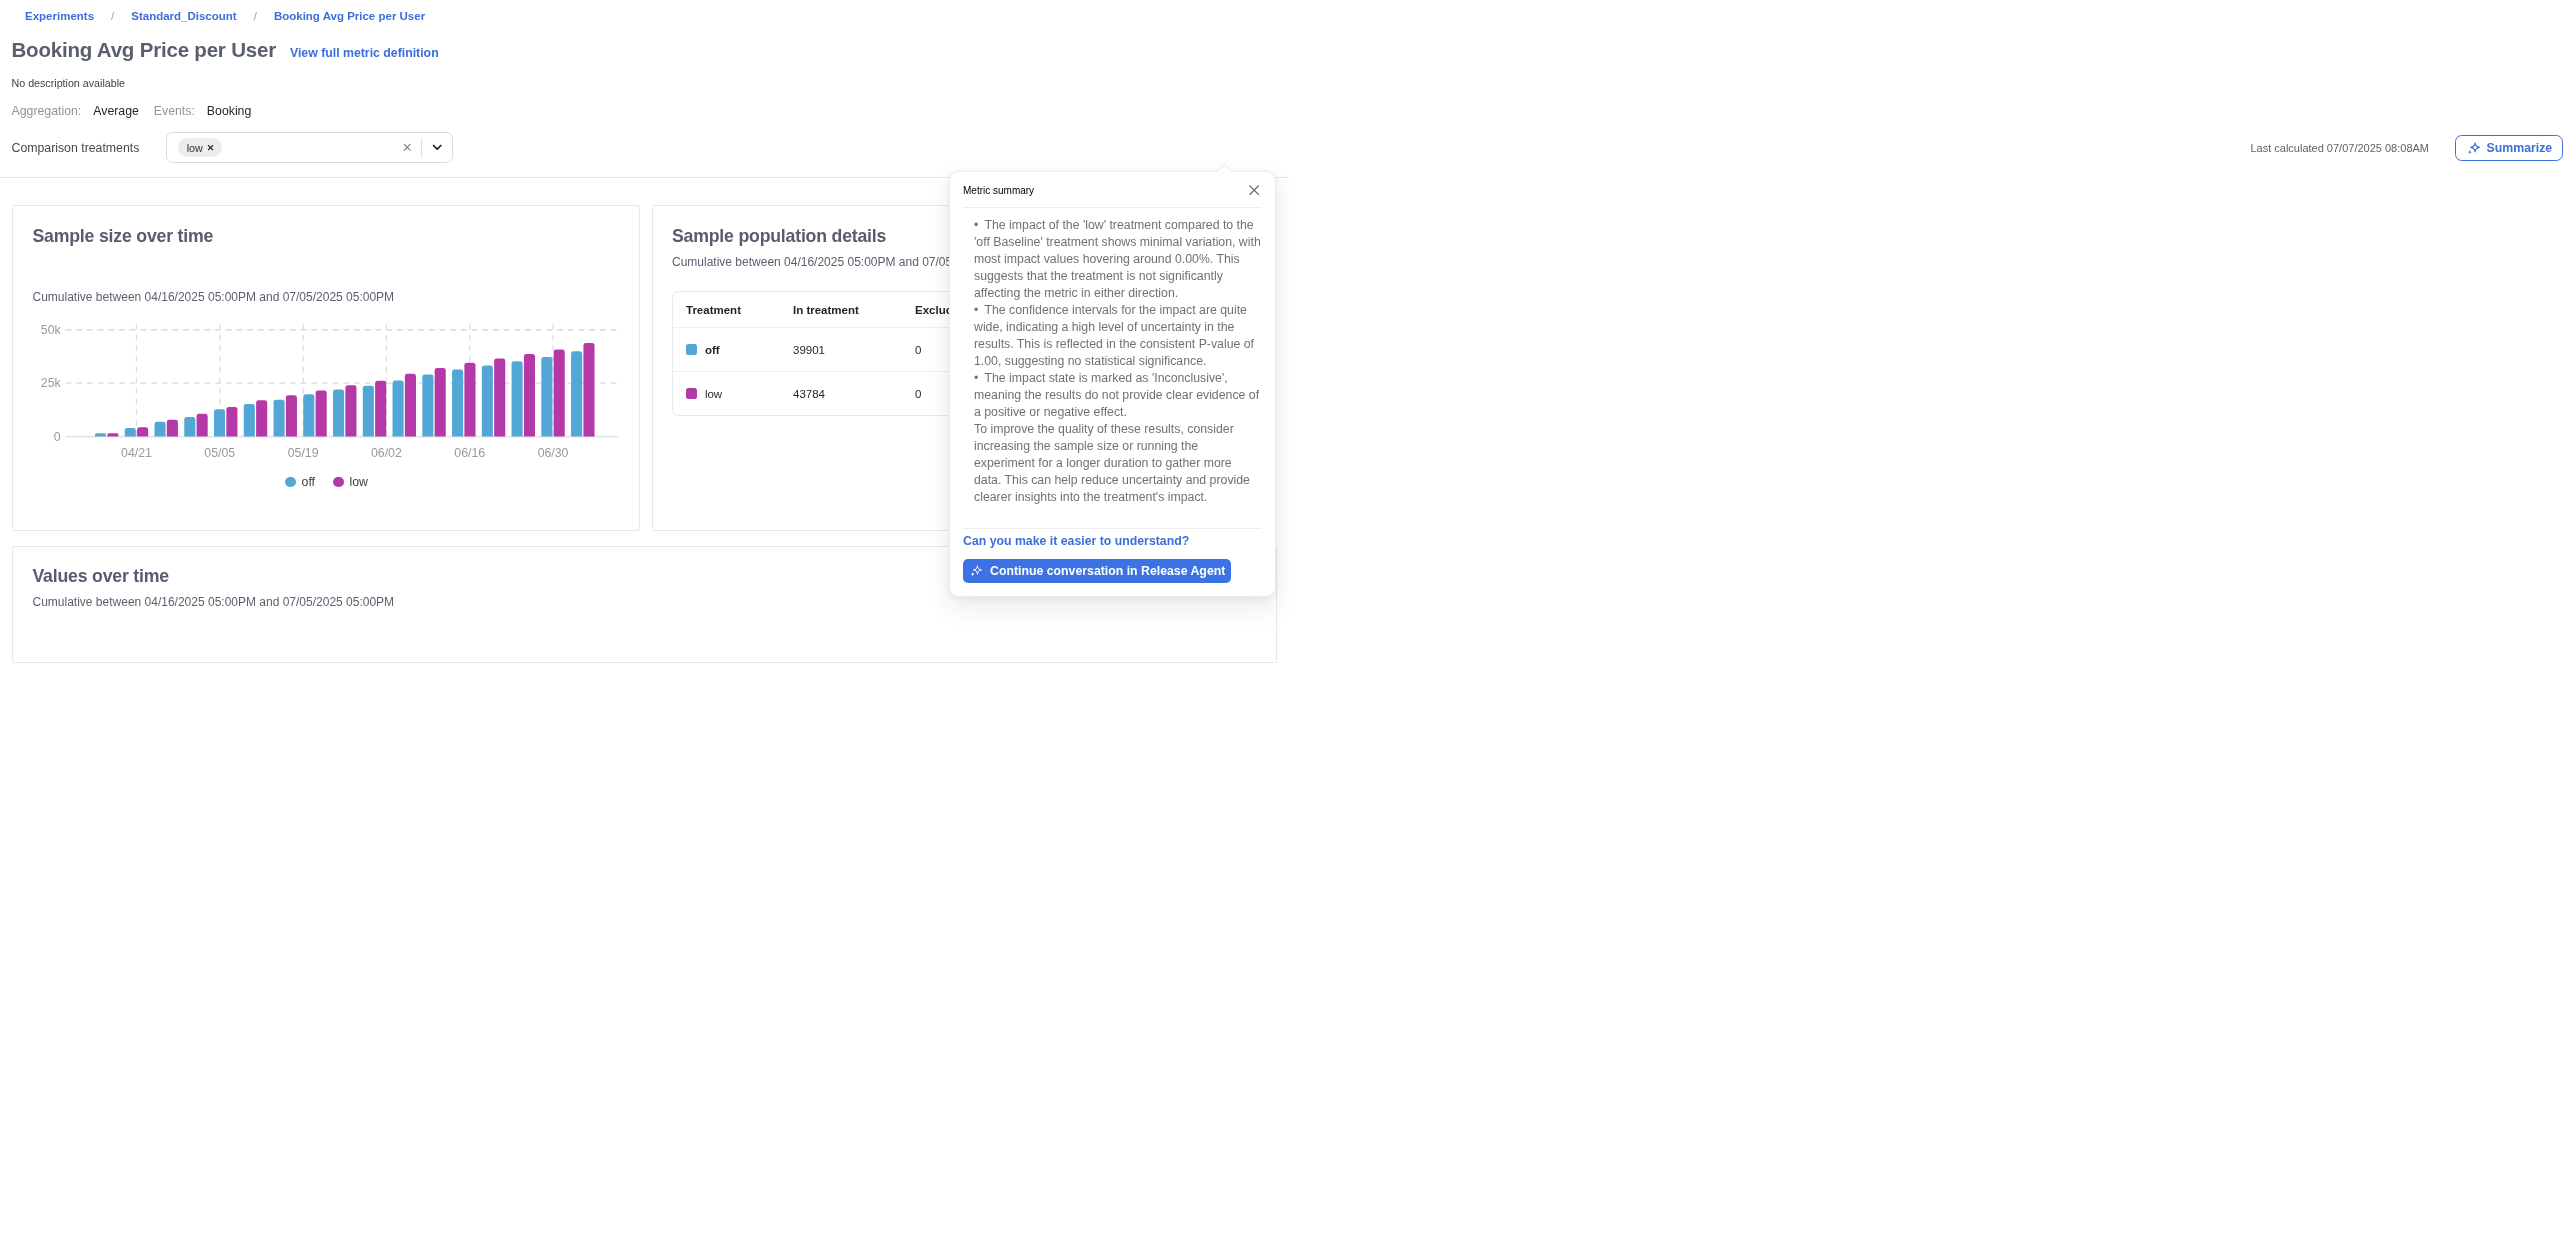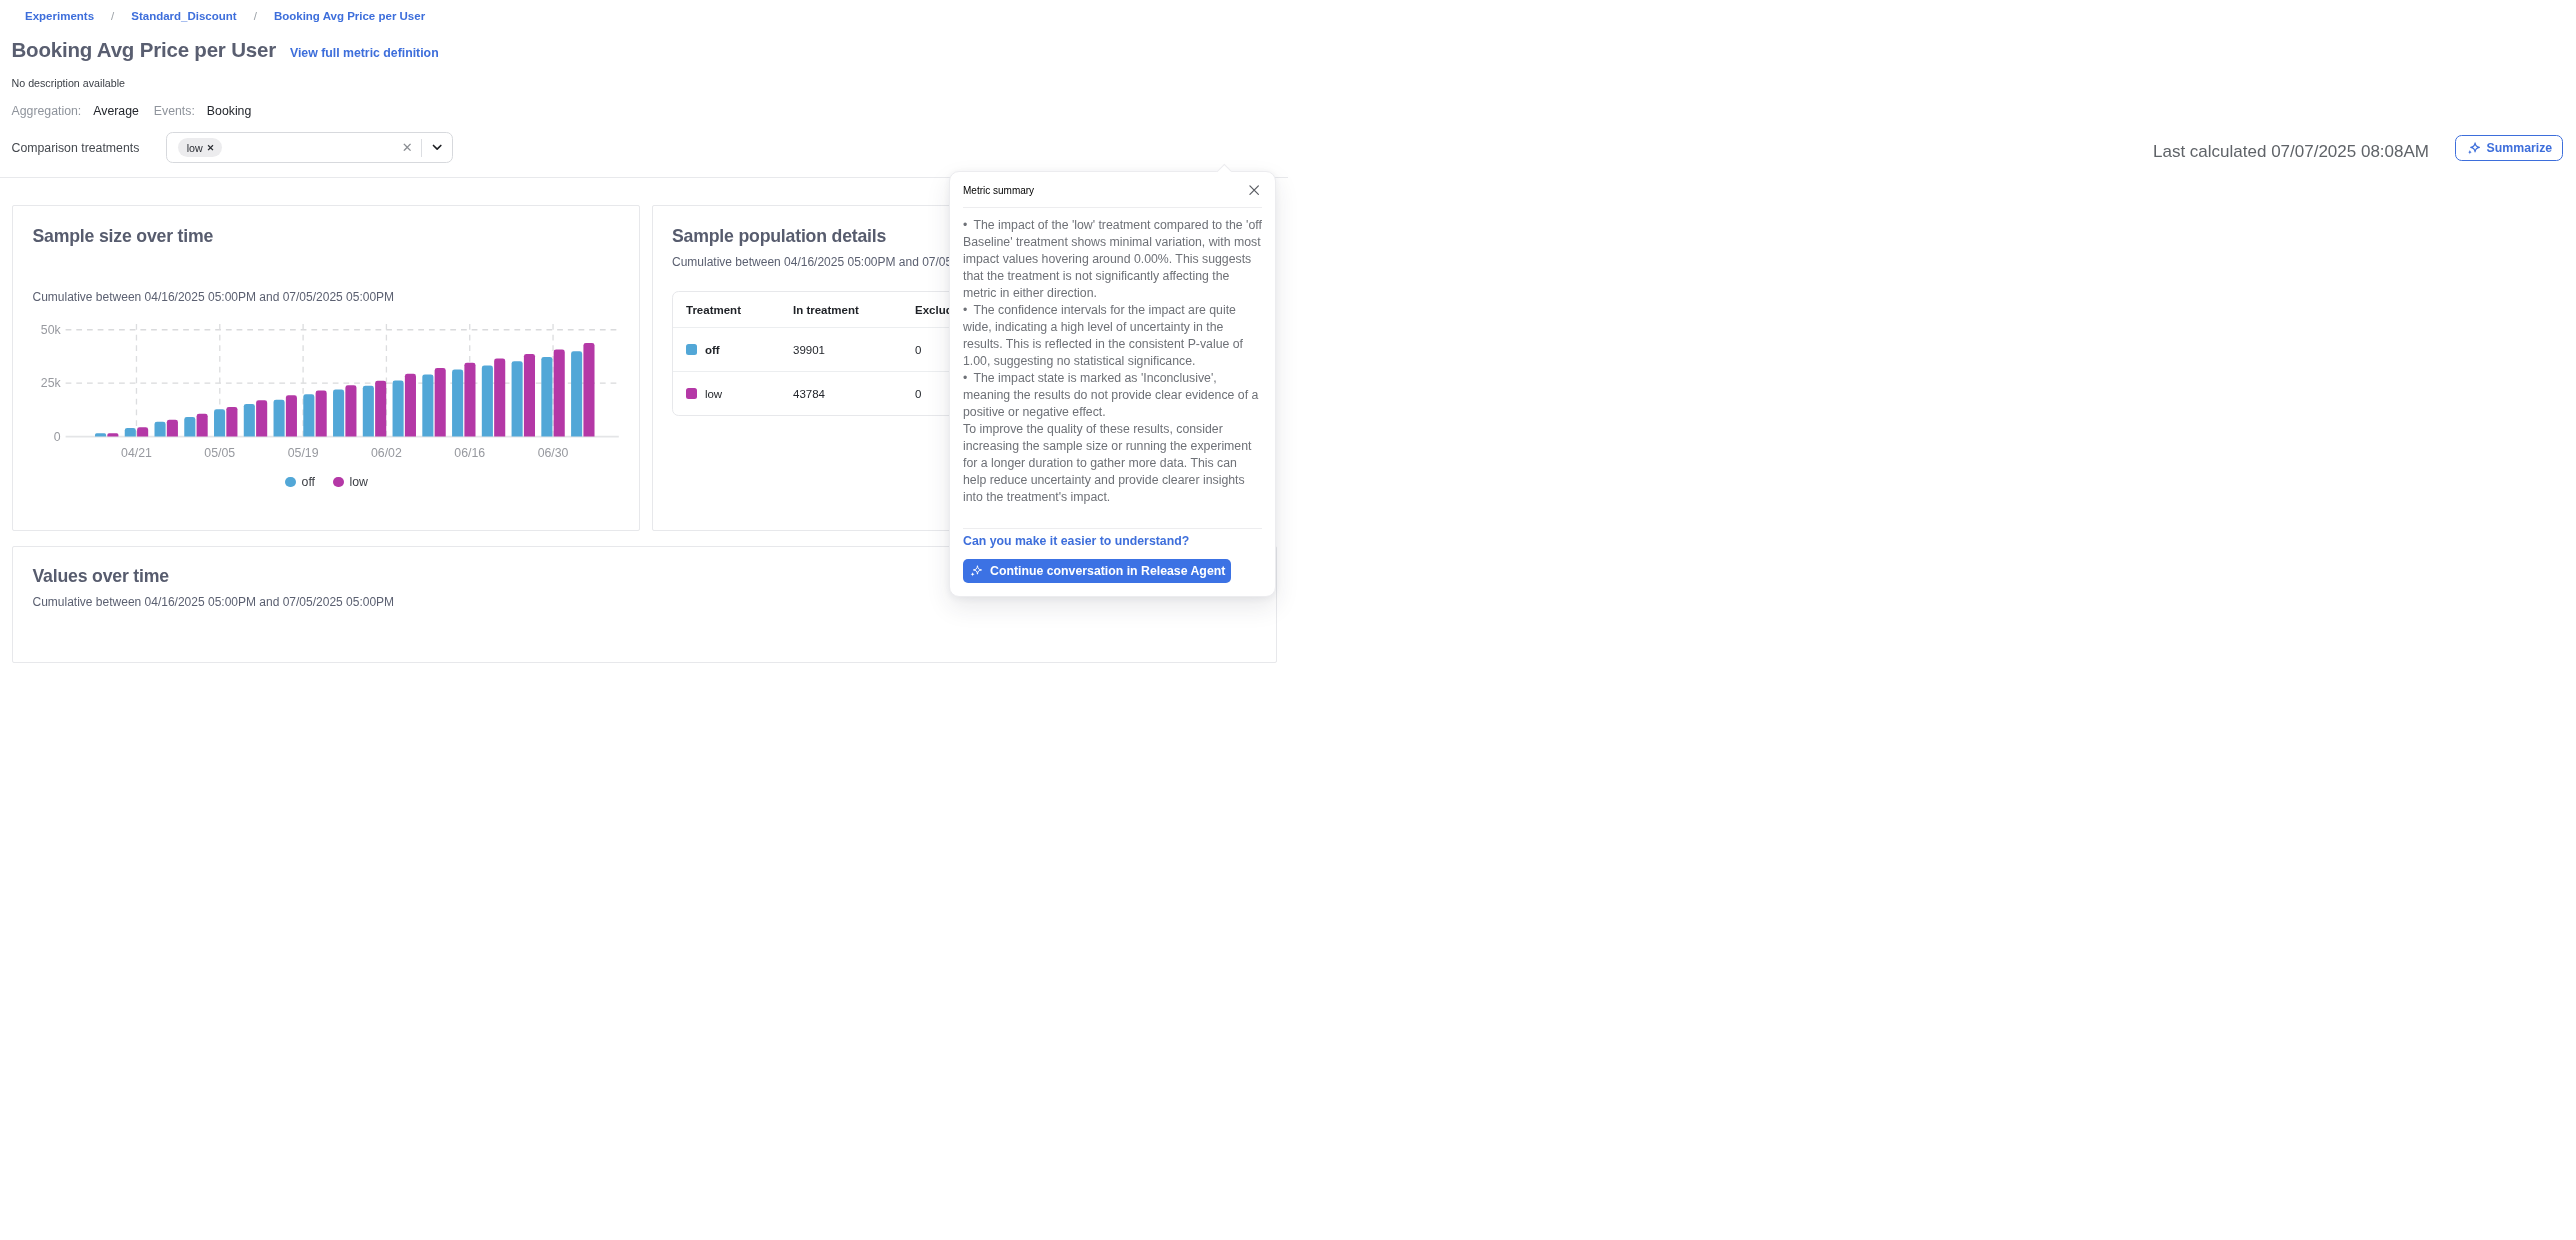--- a/index.html
+++ b/index.html
@@ -28,21 +28,21 @@
     border:0.8px solid #d7d9dd; border-radius:6.6px; display:flex; align-items:center; cursor:pointer; }
   .tag { margin-left:10.7px; background:#ececee; border-radius:10px; height:19px;
     display:flex; align-items:center; padding:0 7.4px 0 9px; gap:4.1px; }
   .tag .t { font-size:10.7px; color:#2a2d33; }
   .tag .x { font-size:9px; font-weight:700; color:#2a2d33; cursor:pointer; }
   .select-right { margin-left:auto; display:flex; align-items:center; }
   .clear-x { color:#8a8d92; font-size:13px; padding:0 8.2px; cursor:pointer; line-height:1; }
   .select-sep { width:0.8px; height:18px; background:#dcdee2; }
   .chev { padding:0 9px; display:flex; cursor:pointer; }
 
-  .last-calc { top:142px; right:147px; font-size:17px; color:#5f6368; }
+  .last-calc { top:142px; right:147px; font-size:11px; color:#5f6368; }
   .summarize-btn { top:135px; right:13px; width:108px; height:26px; background:#fff;
     border:1.2px solid #3d6edb; border-radius:6.6px; color:#3d6edb; font-size:12.3px; font-weight:700;
     display:flex; align-items:center; justify-content:center; gap:5.8px; cursor:pointer; }
 
   .page-divider { left:0; top:177px; width:1288px; height:0.8px; background:#e8e9ec; }
 
   
   .card { background:#fff; border:0.8px solid #e7e8eb; border-radius:2px; }
   .card-title { font-size:17.7px; font-weight:700; color:#575c6e; letter-spacing:-0.2px; }
   .card-sub { font-size:12px; color:#5b6071; line-height:1.35; }
@@ -79,21 +79,21 @@
     border:0.8px solid #ececef; border-radius:10px; z-index:10;
     box-shadow:0 10px 25px rgba(40,44,60,0.10), 0 1.6px 6.6px rgba(40,44,60,0.06);
     display:flex; flex-direction:column; }
   .popup-caret { position:absolute; top:-5.7px; left:269px; width:10.7px; height:10.7px; background:#fff;
     border-left:0.8px solid #ececef; border-top:0.8px solid #ececef; transform:rotate(45deg); }
   .popup-header { display:flex; align-items:center; justify-content:space-between;
     padding:10.7px 13px 9px 13px; }
   .popup-title { font-size:10px; font-weight:400; color:#000000; }
   .popup-close { cursor:pointer; display:flex; padding:1.6px; }
   .popup-hr { border:none; border-top:0.8px solid #ededef; margin:0 13px; }
-  .popup-body { padding:9px 13px 0 13px; font-size:12.3px; line-height:17px; color:#6e7177; flex:1; }
+  .popup-body { padding:9px 13px 0 24px; font-size:12.3px; line-height:17px; color:#6e7177; flex:1; }
   .popup-body p.bullet::before { content:"•\2002 "; }
   .popup-footer { padding:10px 13px 13px 13px; }
   .popup-link { display:inline-block; margin-top:5.8px; font-size:12.3px; font-weight:700;
     color:#3d6edb; text-decoration:none; cursor:pointer; }
   .cta-btn { margin-top:10.7px; width:268px; height:24px; background:#3c72e4; color:#fff;
     border:none; border-radius:5px; font-size:12.3px; font-weight:700;
     display:flex; align-items:center; justify-content:center; gap:7.4px; cursor:pointer;
     font-family:"Liberation Sans", sans-serif; }
 
   .axis-text { font-size:15px; fill:#97999f; }

